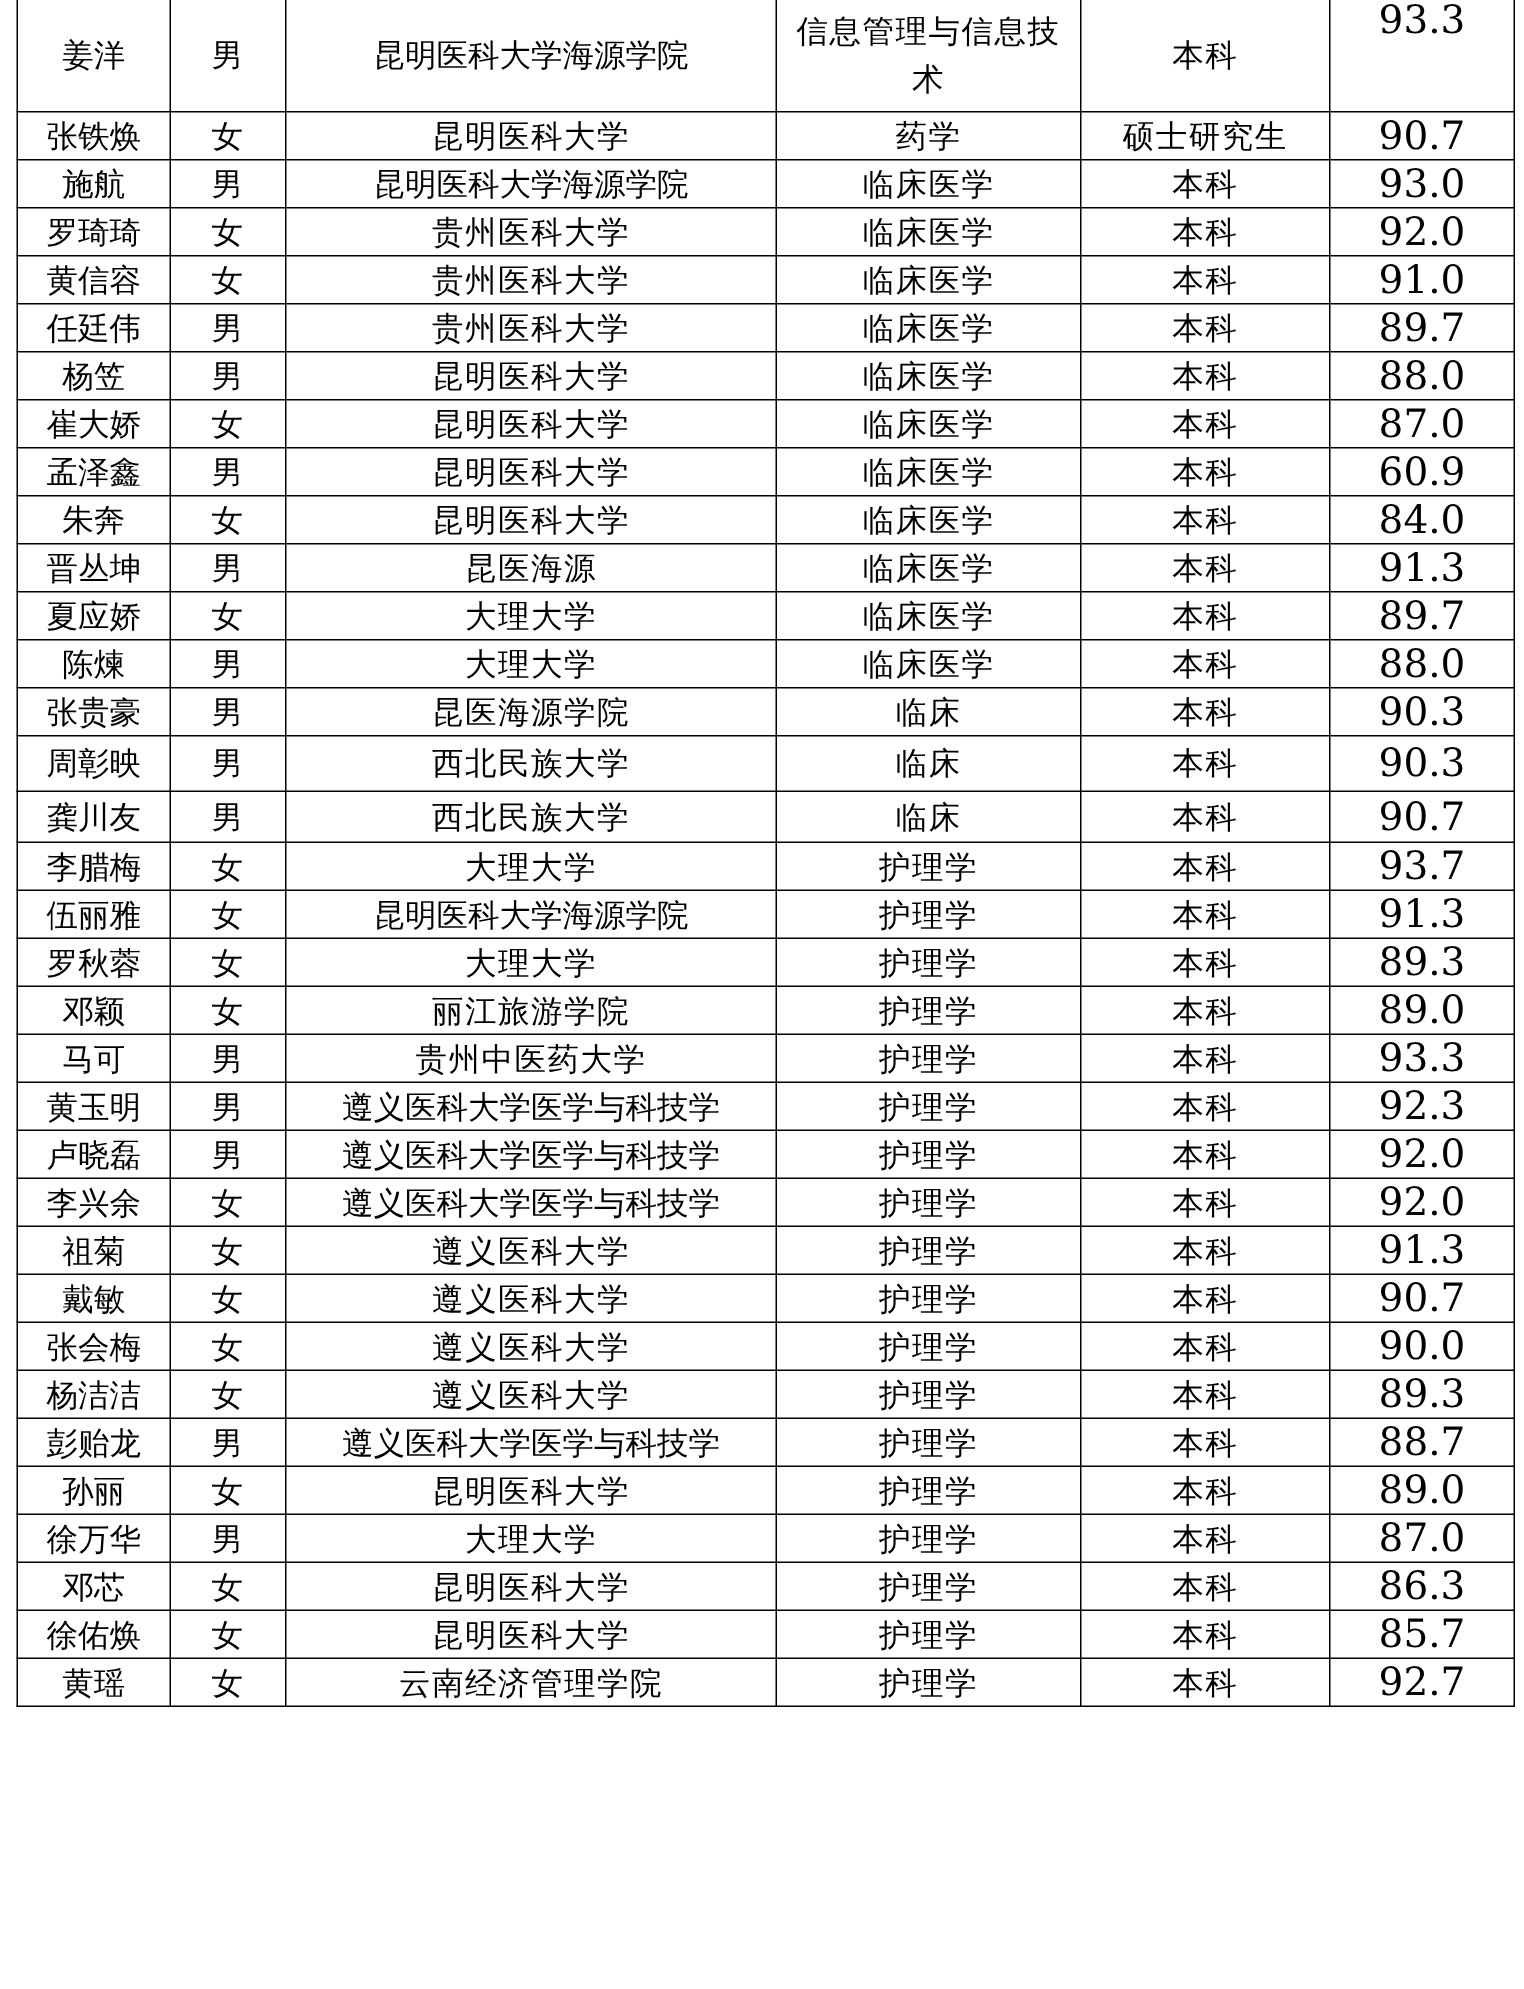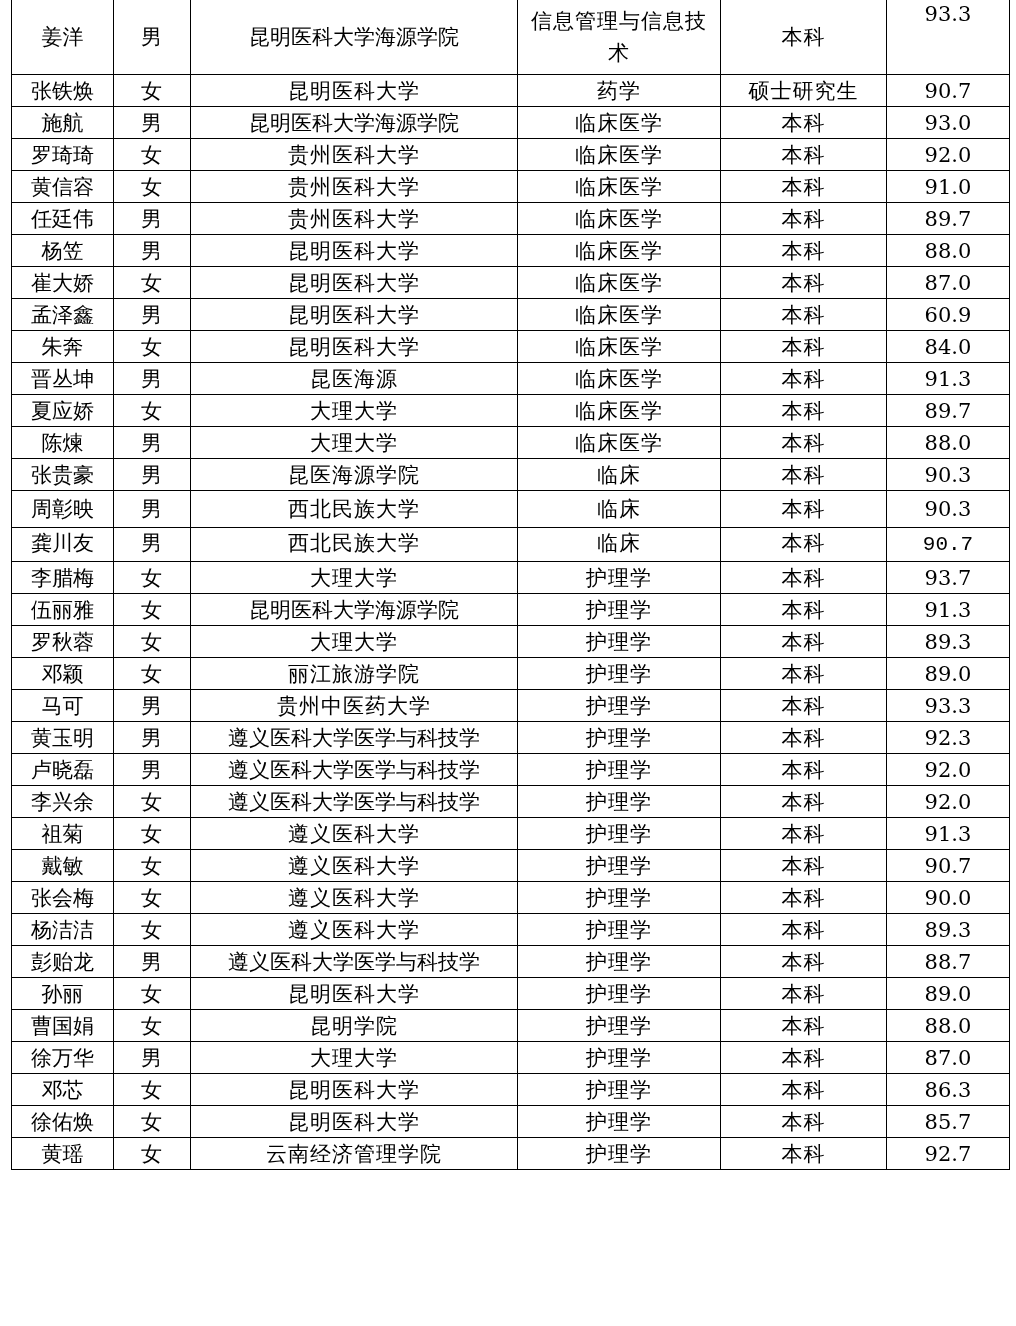--- a/index.html
+++ b/index.html
@@ -4,27 +4,27 @@
 <style>
   html, body { margin: 0; padding: 0; background: #ffffff; }
   body { width: 1016px; height: 1326px; overflow: hidden; position: relative;
          font-family: "DejaVu Sans", "Liberation Sans", sans-serif; color: #000; }
   table.roster { position: absolute; left: 11px; top: -1px; border-collapse: collapse;
                  table-layout: fixed; width: 998px; }
   table.roster td { border: 1px solid #000; text-align: center; vertical-align: middle;
                     font-size: 21px; line-height: 24px; padding: 0; height: 31px;
                     overflow: hidden; white-space: nowrap; letter-spacing: 1px; }
   table.roster td.name { letter-spacing: 0px; }
-  table.roster td.score { font-family: "DejaVu Serif", "Liberation Serif", serif; font-size: 21px; letter-spacing: 0px; }
+  table.roster td.score { font-family: "DejaVu Serif", "Liberation Serif", serif; font-size: 26px; letter-spacing: 0px; }
   table.roster td.school.long { letter-spacing: 0px; }
   table.roster tr.first td { height: 72px; }
   table.roster tr.first td.score { vertical-align: top; padding-top: 2px; }
   table.roster tr.first td.major { white-space: normal; line-height: 32px; padding: 0 6px; font-family: Liberation Serif, serif; }
   table.roster tr.tall td { height: 36px; }
-  table.roster tr.mid td { height: 33px; font-family: Liberation Mono, monospace; }
+  table.roster tr.mid td { height: 33px; }
   col.c-name { width: 102px; }
   col.c-gender { width: 77px; }
   col.c-school { width: 327px; }
   col.c-major { width: 203px; }
   col.c-degree { width: 166px; }
   col.c-score { width: 123px; }
 </style>
 </head>
 <body>
 
@@ -272,28 +272,20 @@
       </tr>
       <tr>
         <td class="name">孙丽</td>
         <td class="gender">女</td>
         <td class="school">昆明医科大学</td>
         <td class="major">护理学</td>
         <td class="degree">本科</td>
         <td class="score">89.0</td>
       </tr>
       <tr>
-        <td class="name">曹国娟</td>
-        <td class="gender">女</td>
-        <td class="school">昆明学院</td>
-        <td class="major">护理学</td>
-        <td class="degree">本科</td>
-        <td class="score">88.0</td>
-      </tr>
-      <tr>
         <td class="name">徐万华</td>
         <td class="gender">男</td>
         <td class="school">大理大学</td>
         <td class="major">护理学</td>
         <td class="degree">本科</td>
         <td class="score">87.0</td>
       </tr>
       <tr>
         <td class="name">邓芯</td>
         <td class="gender">女</td>

